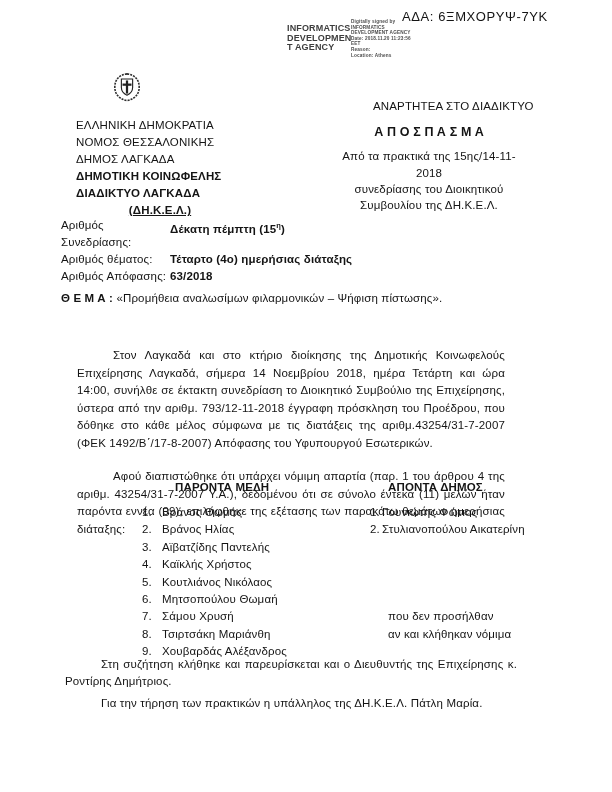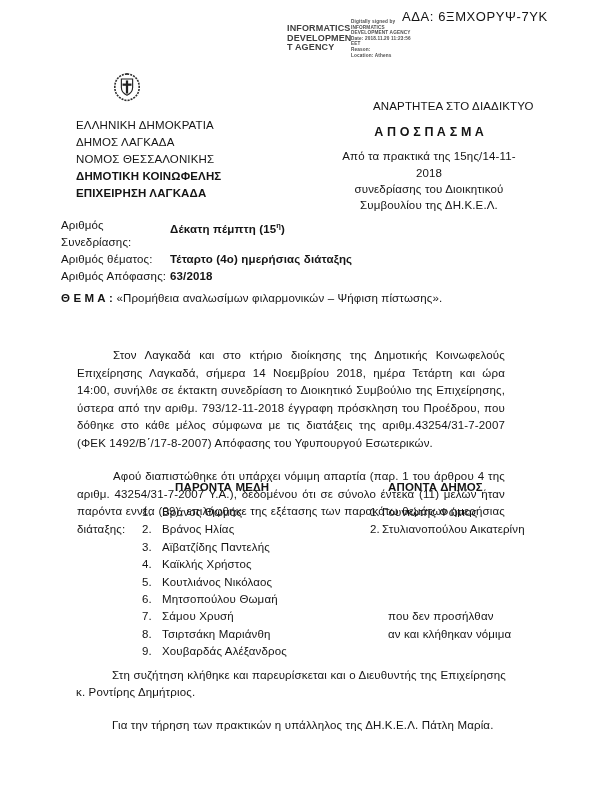--- a/index.html
+++ b/index.html
@@ -47,21 +47,21 @@
   
   .list{font-size:11.5px;line-height:17.4px;}
   .present-list{left:142px;top:504px;}
   .absent-list{left:370px;top:504px;}
   .mrow{display:flex;height:17.4px;white-space:nowrap;}
   .mrow .num{width:20px;flex:0 0 20px;}
   .absent-list .mrow .num{width:12px;flex:0 0 12px;}
   .note{padding-left:18px;}
   
   .closing{left:61px;top:652px;width:460px;font-size:11.5px;line-height:17.3px;text-align:justify;}
-  .closing p{margin:15px;text-indent:36px;}
+  .closing p{margin:4px;text-indent:36px;}
 </style>
 </head>
 <body>
 
 <div class="page">
 
   <div class="abs ada">ΑΔΑ: 6ΞΜΧΟΡΥΨ-7ΥΚ</div>
 
   <div class="abs stamp">
     <div class="stamp-agency">
@@ -85,24 +85,25 @@
       <path d="M17 2 C 8 3, 4 9, 4 16 C 4 24, 9 29, 17 30.5" fill="none" stroke="#2e2e2e" stroke-width="1.7" stroke-dasharray="2.2 1.1"></path>
       <path d="M17 2 C 26 3, 30 9, 30 16 C 30 24, 25 29, 17 30.5" fill="none" stroke="#2e2e2e" stroke-width="1.7" stroke-dasharray="2.2 1.1"></path>
       <path d="M11 7.5 h12 v9 c0 5 -3.2 7 -6 8.2 c-2.8 -1.2 -6 -3.2 -6 -8.2 z" fill="#ffffff" stroke="#222" stroke-width="1.2"></path>
       <line x1="17" y1="9" x2="17" y2="23" stroke="#222" stroke-width="2.4"></line>
       <line x1="12.2" y1="13.5" x2="21.8" y2="13.5" stroke="#222" stroke-width="2.4"></line>
     </svg>
   </div>
 
   <div class="abs hdr-left">
     <div>ΕΛΛΗΝΙΚΗ ΔΗΜΟΚΡΑΤΙΑ</div>
+    <div>ΝΟΜΟΣ ΘΕΣΣΑΛΟΝΙΚΗΣ</div>
     <div>ΔΗΜΟΣ ΛΑΓΚΑΔΑ</div>
-    <div>ΝΟΜΟΣ ΘΕΣΣΑΛΟΝΙΚΗΣ</div>
     <div class="b">ΔΗΜΟΤΙΚΗ ΚΟΙΝΩΦΕΛΗΣ</div>
-    <div class="b">ΕΠΙΧΕΙΡΗΣΗ  ΛΑΓΚΑΔΑ</div>
+    <div class="b">ΔΙΑΔΙΚΤΥΟ  ΛΑΓΚΑΔΑ</div>
+    <div class="abbr">(ΔΗ.Κ.Ε.Λ.)</div>
   </div>
 
   <div class="abs anartitea">ΑΝΑΡΤΗΤΕΑ ΣΤΟ ΔΙΑΔΙΚΤΥΟ</div>
   <div class="abs hdr-right">
     <div class="title">Α Π Ο Σ Π Α Σ Μ Α</div>
     <div>Από τα πρακτικά της 15ης/14-11-2018</div>
     <div>συνεδρίασης του Διοικητικού</div>
     <div>Συμβουλίου της ΔΗ.Κ.Ε.Λ.</div>
   </div>
 

